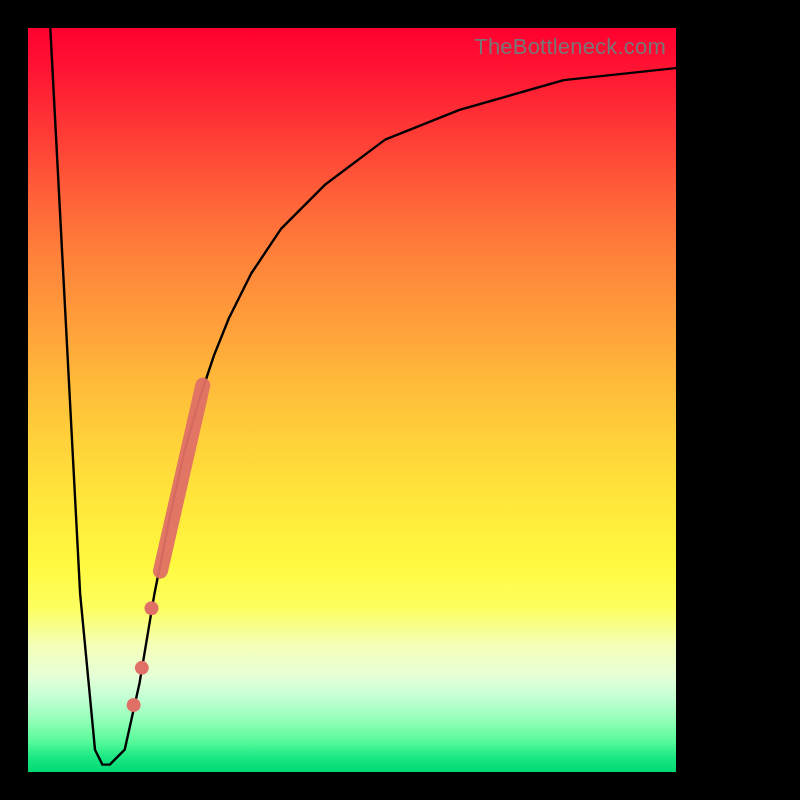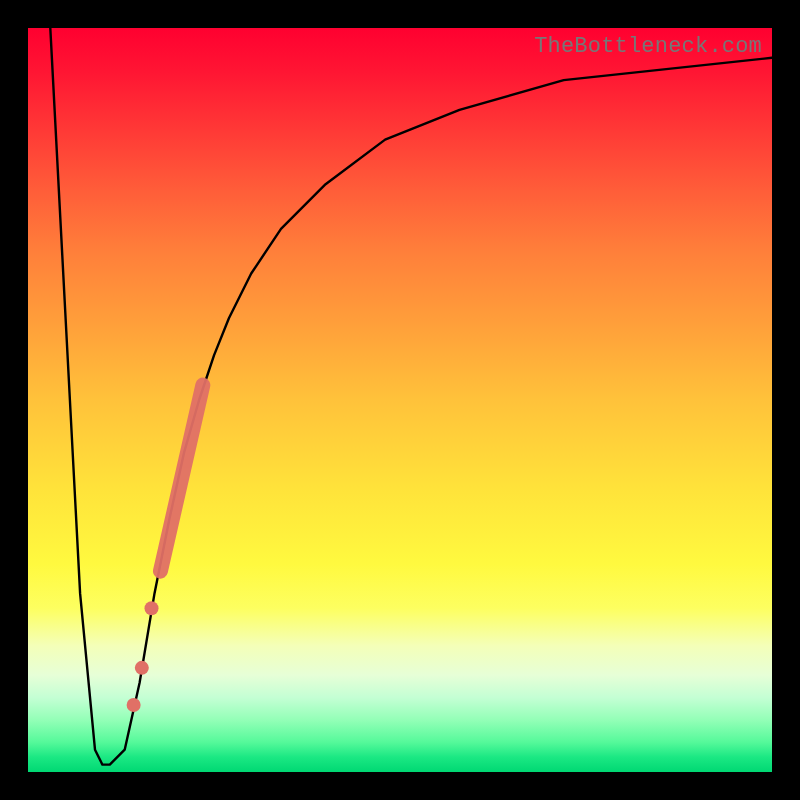--- a/index.html
+++ b/index.html
@@ -14,21 +14,21 @@
   .frame {
     position: relative;
     width: 800px;
     height: 800px;
     background: #000;
   }
   .plot {
     position: absolute;
     left: 28px;
     top: 28px;
-    width: 744px;
+    width: 648px;
     height: 744px;
     
     background: linear-gradient(
       to bottom,
       #ff0030 0%,
       #ff1633 6%,
       #ff3a36 14%,
       #ff5e39 22%,
       #ff7f3a 30%,
       #ffa03a 40%,
@@ -37,21 +37,20 @@
       #fff93f 72%,
       #fdff60 78%,
       #f4ffb8 83%,
       #e6ffd7 87%,
       #c4ffd4 90%,
       #93ffb7 93%,
       #55f99a 96%,
       #1be883 98%,
       #00d873 100%
     );
-    font-family: Liberation Mono, monospace;
   }
   .watermark {
     position: absolute;
     top: 6px;
     right: 10px;
     color: #777;
     font-size: 22px;
     font-weight: 500;
     letter-spacing: 0.2px;
     user-select: none;

